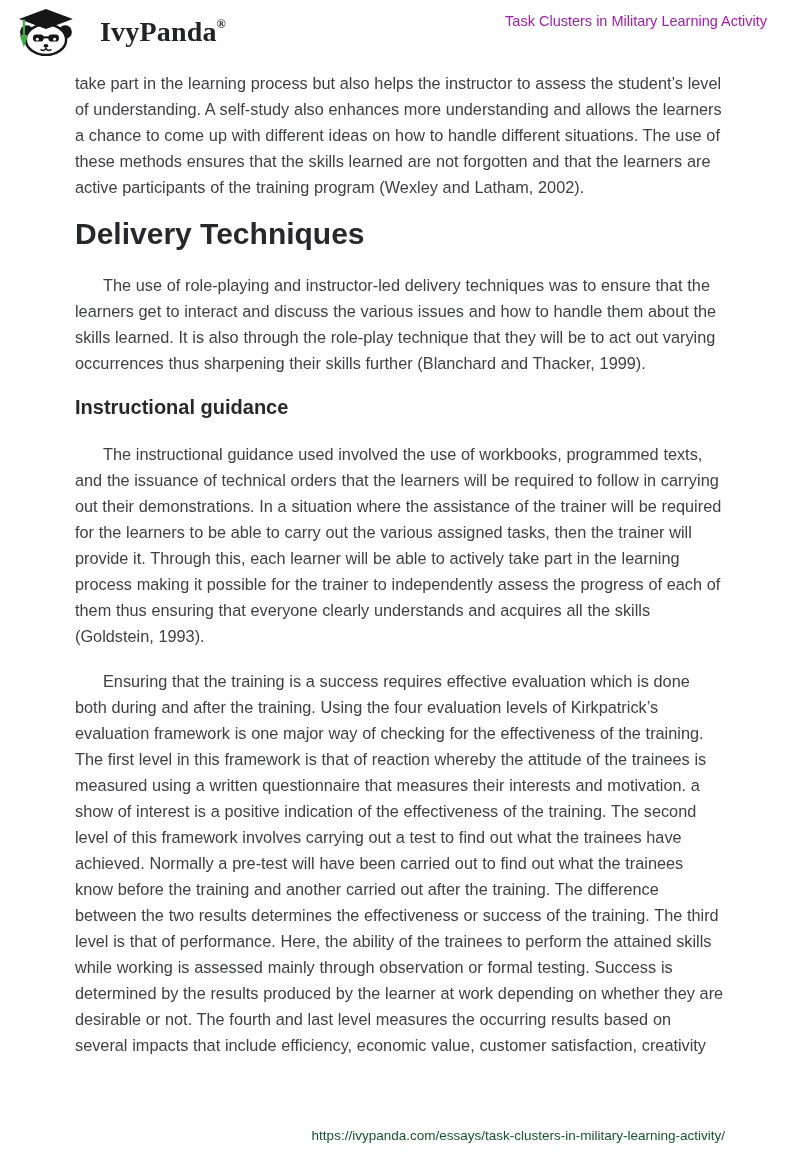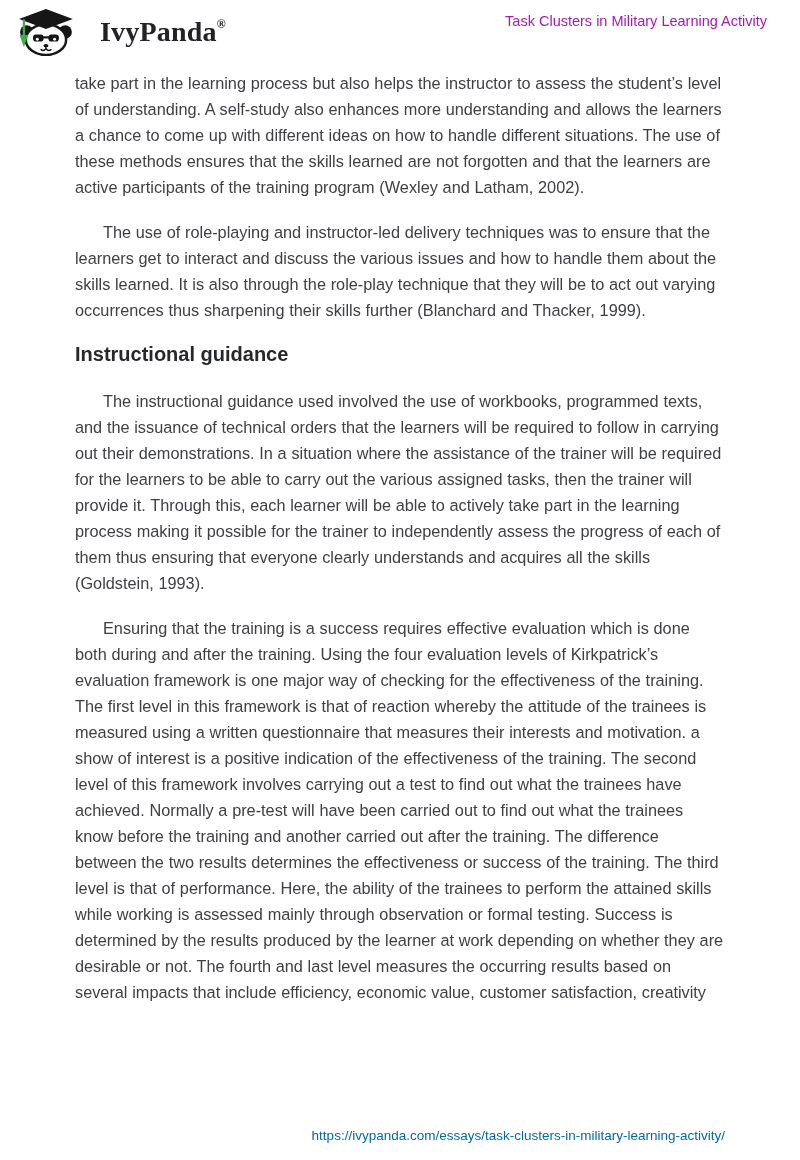--- a/index.html
+++ b/index.html
@@ -33,21 +33,21 @@
     font-size:30px; line-height:36px; font-weight:700; color:#26282c;
     margin:16px 0 20px;
   }
   .article h2 {
     font-size:20px; line-height:30px; font-weight:700; color:#26282c;
     margin:16px 0 18px;
   }
   
   .page-footer {
     position:absolute; top:1128px; right:75px;
-    font-size:13.5px; color:#0369a1; text-decoration:none;
+    font-size:13.5px; color:#14532d; text-decoration:none;
   }
 </style>
 </head>
 <body>
 
 <header class="page-header">
   <a class="brand-lockup">
     <svg class="logo-svg" viewBox="0 0 64 50">
 
       <circle cx="13" cy="25" r="7" fill="#161616"></circle>
@@ -69,19 +69,20 @@
       <path d="M10 13 L10 29" stroke="#3fae49" stroke-width="2.4" stroke-linecap="round"></path>
       <polygon points="5.5,28 14.5,28 10,41" fill="#3fae49"></polygon>
     </svg>
     <span class="brand-name"><span>IvyPanda</span><span class="brand-reg">®</span></span>
   </a>
   <div class="doc-title">Task Clusters in Military Learning Activity</div>
 </header>
 
 <main class="article">
   <p>take part in the learning process but also helps the instructor to assess the student’s level of understanding. A self-study also enhances more understanding and allows the learners a chance to come up with different ideas on how to handle different situations. The use of these methods ensures that the skills learned are not forgotten and that the learners are active participants of the training program (Wexley and Latham, 2002).</p>
+  <h1>Delivery Techniques</h1>
   <p class="indented">The use of role-playing and instructor-led delivery techniques was to ensure that the learners get to interact and discuss the various issues and how to handle them about the skills learned. It is also through the role-play technique that they will be to act out varying occurrences thus sharpening their skills further (Blanchard and Thacker, 1999).</p>
   <h2>Instructional guidance</h2>
   <p class="indented">The instructional guidance used involved the use of workbooks, programmed texts, and the issuance of technical orders that the learners will be required to follow in carrying out their demonstrations. In a situation where the assistance of the trainer will be required for the learners to be able to carry out the various assigned tasks, then the trainer will provide it. Through this, each learner will be able to actively take part in the learning process making it possible for the trainer to independently assess the progress of each of them thus ensuring that everyone clearly understands and acquires all the skills (Goldstein, 1993).</p>
   <p class="indented">Ensuring that the training is a success requires effective evaluation which is done both during and after the training. Using the four evaluation levels of Kirkpatrick’s evaluation framework is one major way of checking for the effectiveness of the training. The first level in this framework is that of reaction whereby the attitude of the trainees is measured using a written questionnaire that measures their interests and motivation. a show of interest is a positive indication of the effectiveness of the training. The second level of this framework involves carrying out a test to find out what the trainees have achieved. Normally a pre-test will have been carried out to find out what the trainees know before the training and another carried out after the training. The difference between the two results determines the effectiveness or success of the training. The third level is that of performance. Here, the ability of the trainees to perform the attained skills while working is assessed mainly through observation or formal testing. Success is determined by the results produced by the learner at work depending on whether they are desirable or not. The fourth and last level measures the occurring results based on several impacts that include efficiency, economic value, customer satisfaction, creativity</p>
 </main>
 
 <a class="page-footer">https://ivypanda.com/essays/task-clusters-in-military-learning-activity/</a>
 
 </body></html>

